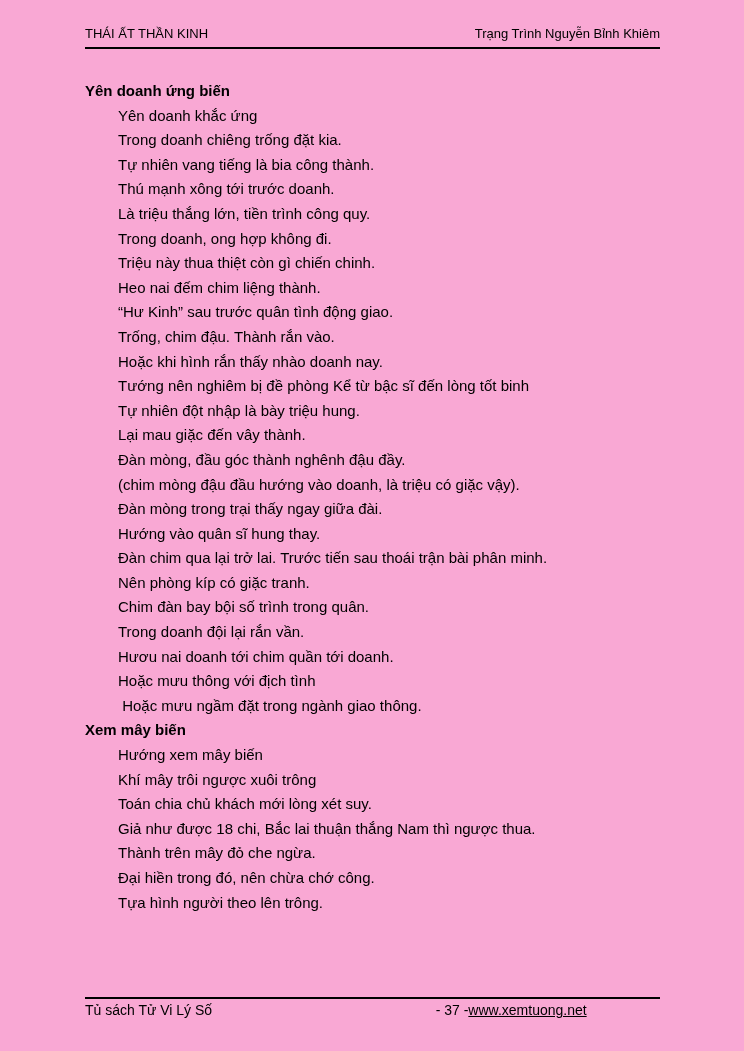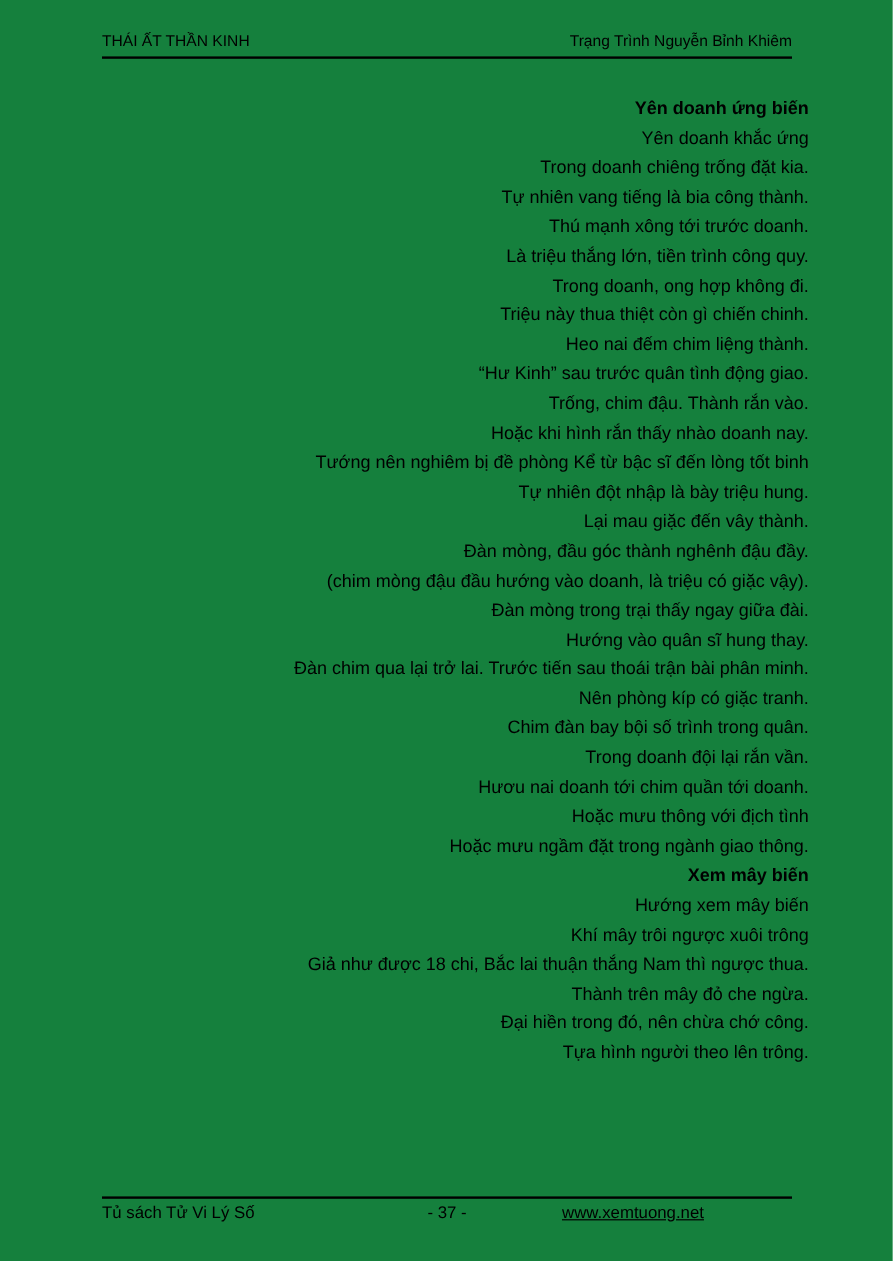--- a/index.html
+++ b/index.html
@@ -4,47 +4,46 @@
 <style>
   html, body {
     margin: 0;
     padding: 0;
     background: #ffffff;
   }
   .page {
     position: relative;
     width: 744px;
     height: 1051px;
-    background: #15803d;
+    background: #f9a8d4;
     color: #000000;
     font-family: "Liberation Sans", "DejaVu Sans", sans-serif;
     overflow: hidden;
   }
   
   .page-header {
     position: absolute;
     left: 85px;
     right: 84px;
     top: 26px;
     display: flex;
     justify-content: space-between;
     align-items: flex-end;
     font-size: 13px;
     padding-bottom: 6px;
     border-bottom: 2px solid #000000;
   }
   
   .page-content {
     position: absolute;
-    left: 74px;
+    left: 85px;
     right: 70px;
     top: 79px;
     font-size: 15px;
     line-height: 24.6px;
-    text-align: right;
   }
   .section-heading {
     margin: 0;
     font-size: 15px;
     font-weight: bold;
     line-height: 24.6px;
   }
   .poem-line {
     margin: 0;
     padding-left: 33px;
@@ -56,21 +55,21 @@
     left: 85px;
     right: 84px;
     top: 997px;
     border-top: 2px solid #000000;
     padding-top: 3px;
     display: flex;
     align-items: flex-start;
     font-size: 14px;
   }
   .footer-cell { flex: 1 1 0; }
-  .footer-center { text-align: center; }
+  .footer-center { text-align: right; }
   .footer-right { text-align: left; }
   .footer-link {
     color: #000000;
     text-decoration: underline;
     cursor: pointer;
   }
 </style>
 </head>
 <body>
 
@@ -104,20 +103,21 @@
       <p class="poem-line">Đàn chim qua lại trở lai. Trước tiến sau thoái trận bài phân minh.</p>
       <p class="poem-line">Nên phòng kíp có giặc tranh.</p>
       <p class="poem-line">Chim đàn bay bội số trình trong quân.</p>
       <p class="poem-line">Trong doanh đội lại rắn vần.</p>
       <p class="poem-line">Hươu nai doanh tới chim quần tới doanh.</p>
       <p class="poem-line">Hoặc mưu thông với địch tình</p>
       <p class="poem-line"> Hoặc mưu ngầm đặt trong ngành giao thông.</p>
       <h2 class="section-heading">Xem mây biến</h2>
       <p class="poem-line">Hướng xem mây biến</p>
       <p class="poem-line">Khí mây trôi ngược xuôi trông</p>
+      <p class="poem-line">Toán chia chủ khách mới lòng xét suy.</p>
       <p class="poem-line">Giả như được 18 chi, Bắc lai thuận thắng Nam thì ngược thua.</p>
       <p class="poem-line">Thành trên mây đỏ che ngừa.</p>
       <p class="poem-line">Đại hiền trong đó, nên chừa chớ công.</p>
       <p class="poem-line">Tựa hình người theo lên trông.</p>
     </main>
 
   <footer class="page-footer">
     <span class="footer-cell">Tủ sách Tử Vi Lý Số</span>
     <span class="footer-cell footer-center">- 37 -</span>
     <span class="footer-cell footer-right">

